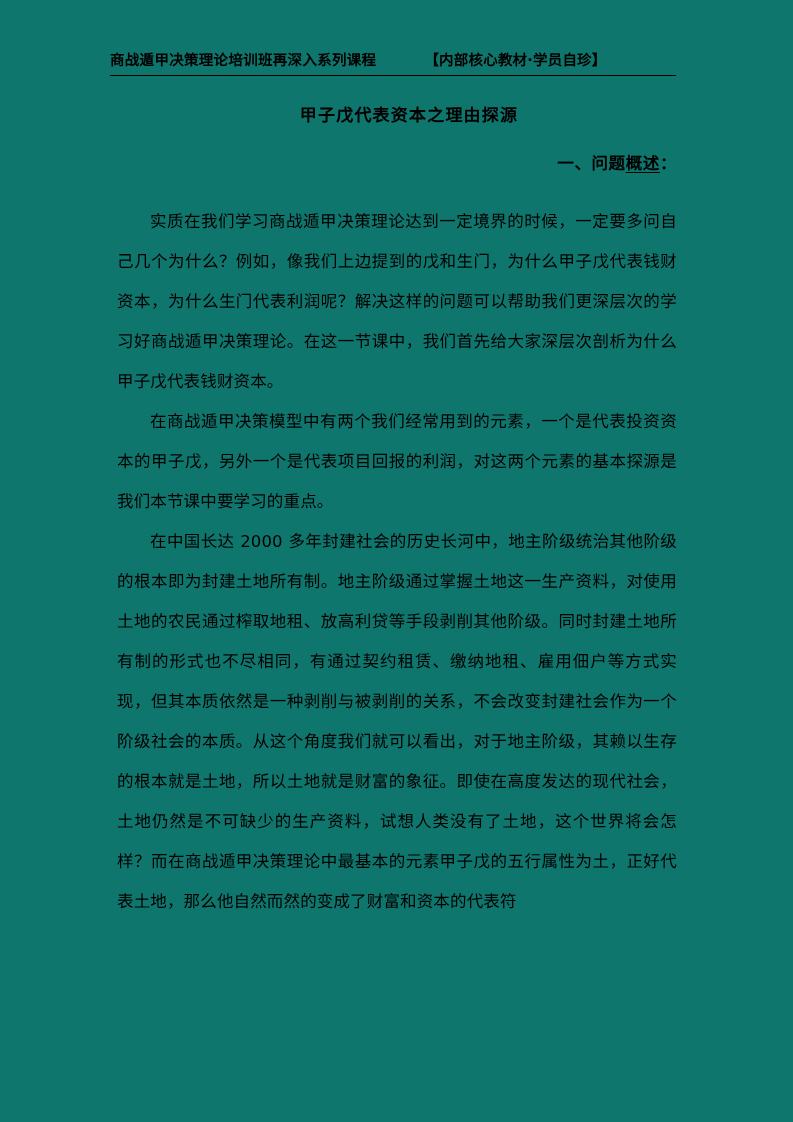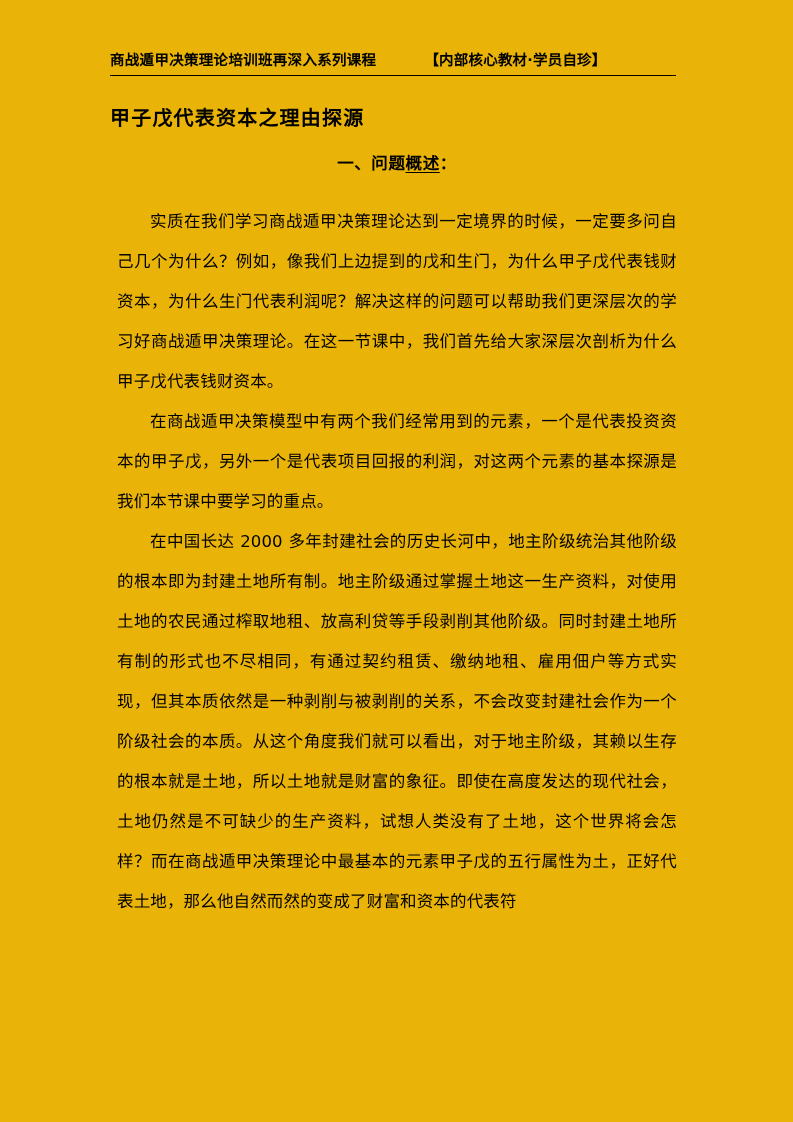--- a/index.html
+++ b/index.html
@@ -9,21 +9,21 @@
     background: #ffffff;
   }
   body {
     font-family: "DejaVu Sans", "Liberation Sans", sans-serif;
     color: #000000;
   }
   .page {
     position: relative;
     width: 793px;
     height: 1122px;
-    background: #eab308;
+    background: #0f766e;
     overflow: hidden;
     box-sizing: border-box;
   }
   
   .header-block {
     position: absolute;
     left: 110px;
     top: 50px;
     width: 566px;
   }
@@ -46,42 +46,43 @@
     letter-spacing: 0.2px;
   }
   .header-rule {
     margin-top: 5px;
     border-bottom: 1.6px solid #000000;
     width: 566px;
   }
   
   .doc-title {
     position: absolute;
-    left: 110px;
+    left: 126px;
     top: 103px;
     width: 566px;
-    font-size: 20px;
+    text-align: center;
+    font-size: 17px;
     font-weight: bold;
     letter-spacing: 1.2px;
     line-height: 1.5;
   }
   
   .body-flow {
     position: absolute;
     left: 117px;
     top: 144px;
     width: 560px;
   }
   .sec-heading {
     font-size: 16.5px;
     font-weight: bold;
     letter-spacing: 0.6px;
     line-height: 40px;
     margin: 0;
-    text-align: center;
+    text-align: right;
   }
   .sec-heading .ul {
     text-decoration: underline;
     text-underline-offset: 3px;
   }
   p.para {
     margin: 0;
     font-size: 16.5px;
     line-height: 40px;
     text-align: justify;

